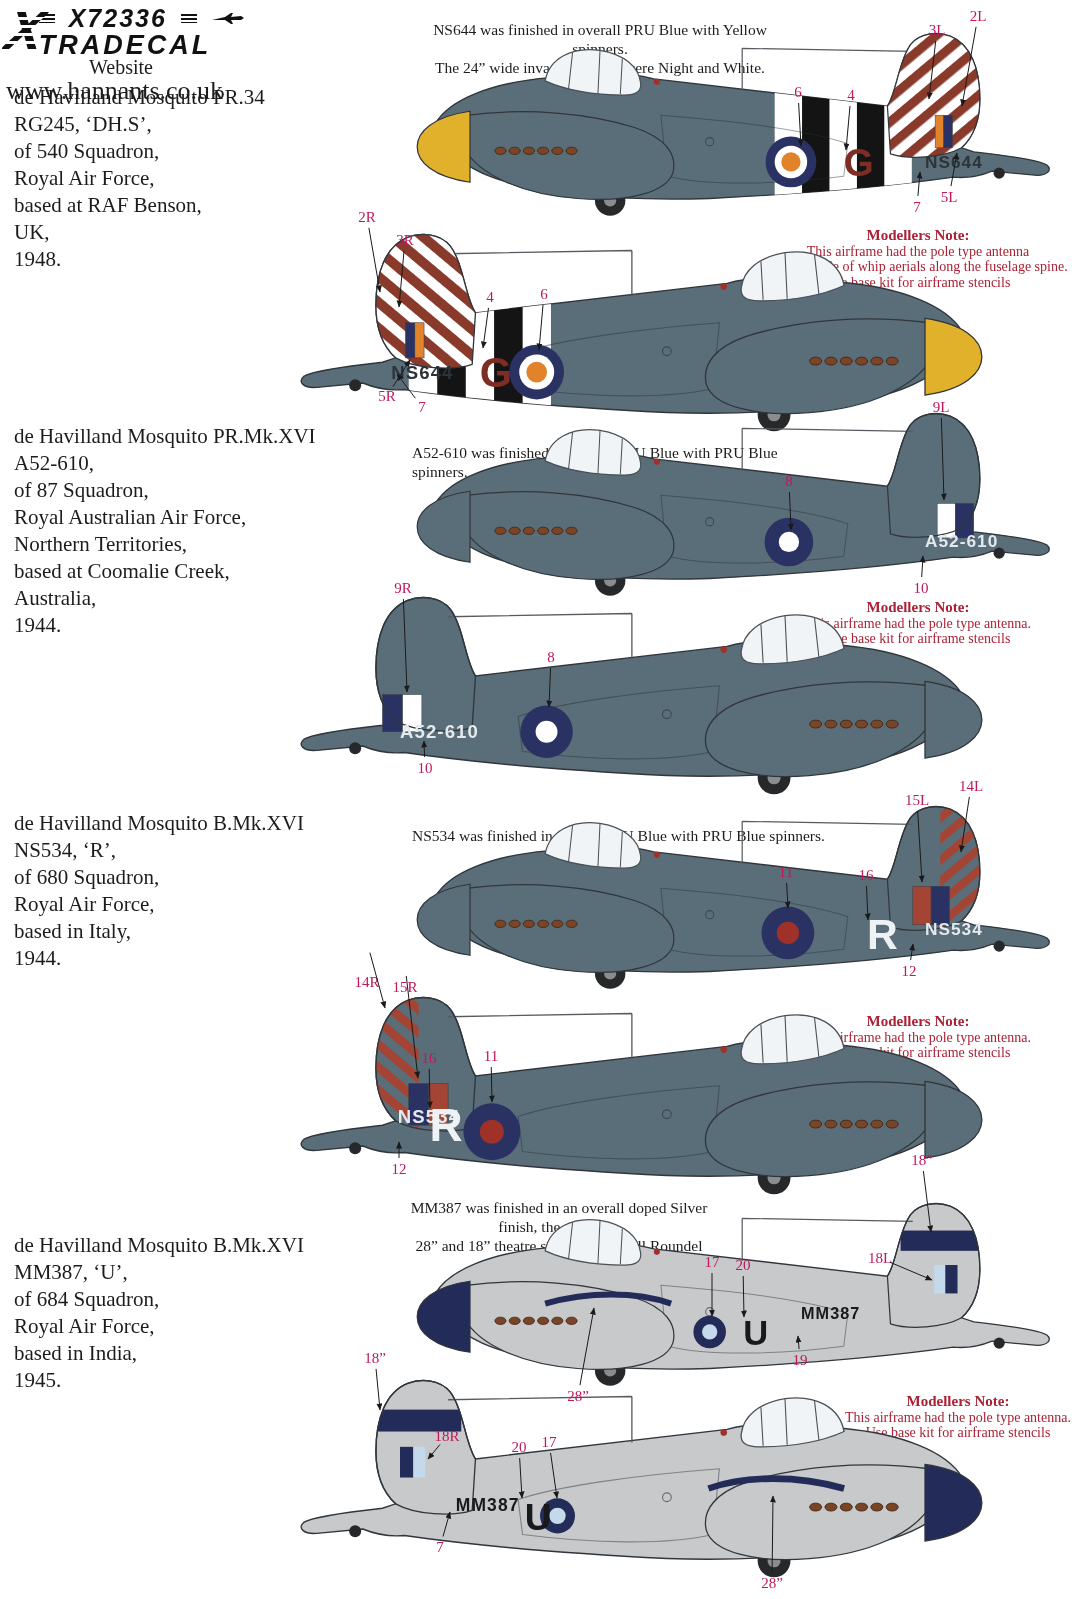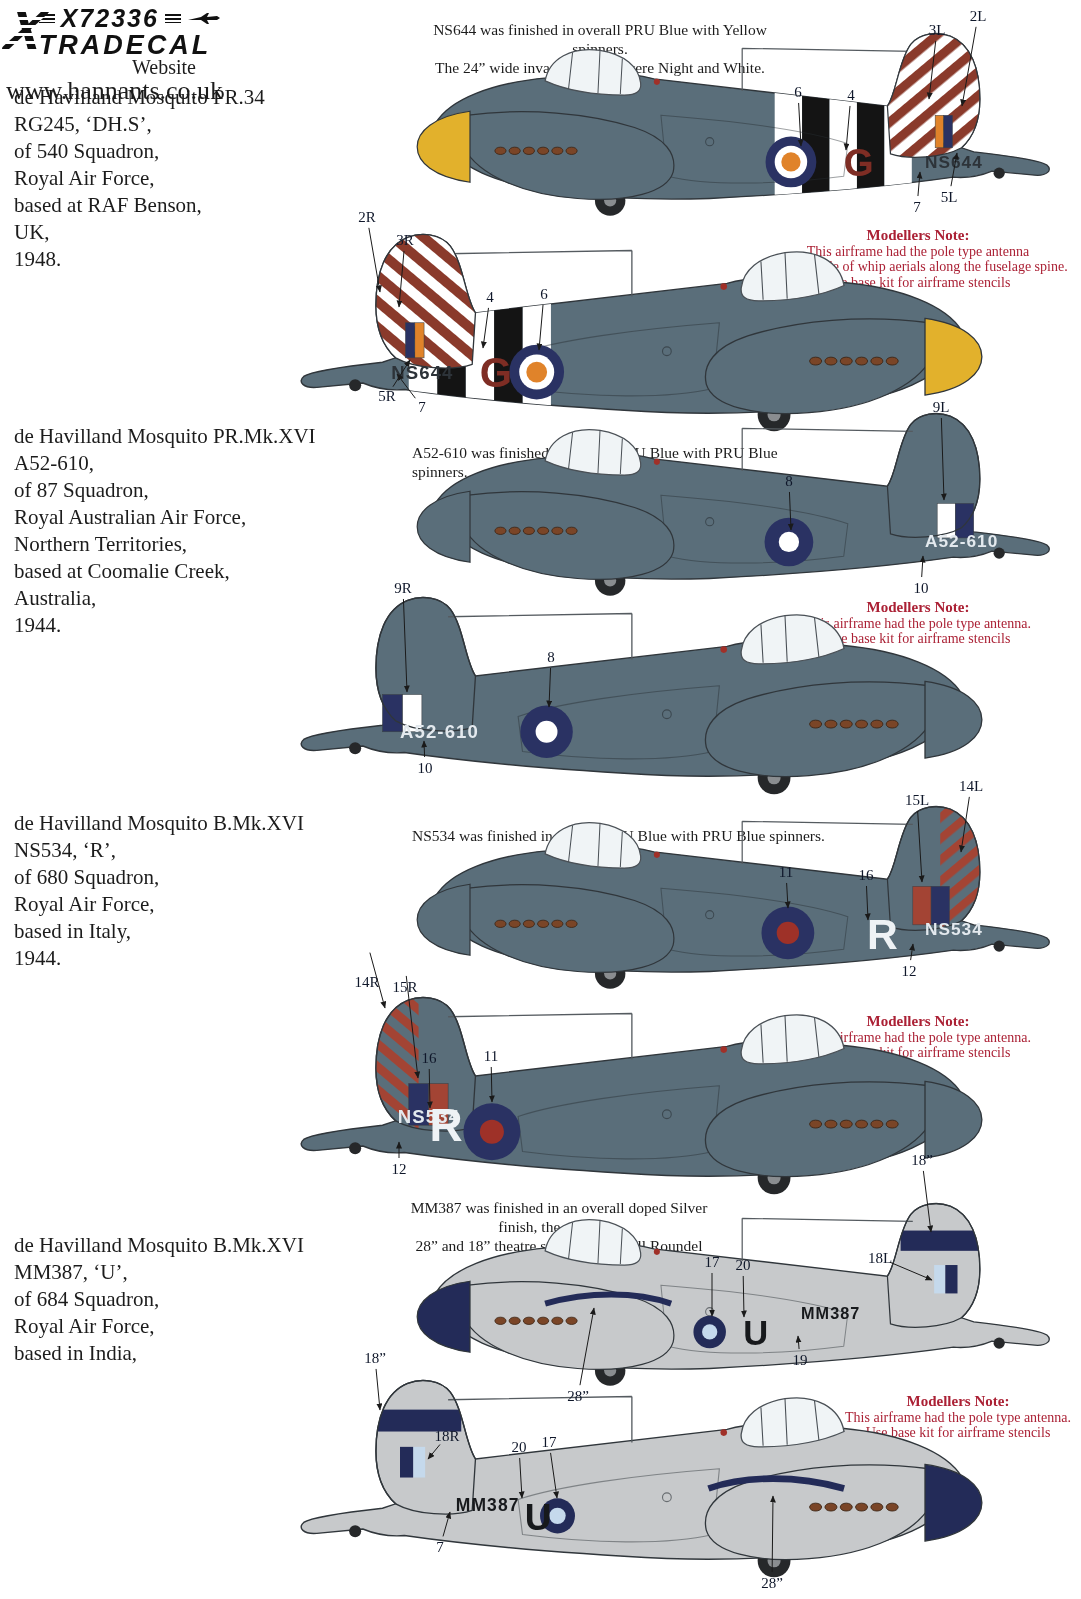--- a/index.html
+++ b/index.html
@@ -7,38 +7,38 @@
         font-family:"Liberation Serif", serif;color:#1c1c1c;margin:0 auto;}
   .abs{position:absolute;}
   
   #brand{left:6px;top:4px;width:220px;}
   #logo-top{display:flex;align-items:flex-start;}
   #logo-x{font-family:"Liberation Sans",sans-serif;font-style:italic;font-weight:900;
           font-size:58px;line-height:52px;transform:skewX(-12deg);
           background:repeating-linear-gradient(180deg,#111 0 5px,#fff 5px 8px);
           -webkit-background-clip:text;background-clip:text;color:transparent;}
   #logo-right{margin-left:-6px;}
-  #logo-code-row{display:flex;align-items:center;gap:6px;text-align:right;}
+  #logo-code-row{display:flex;align-items:center;gap:14px;text-align:right;}
   .bars{width:16px;height:9px;background:repeating-linear-gradient(180deg,#111 0 2px,#fff 2px 4px);}
   #logo-code{font-family:"Liberation Sans",sans-serif;font-style:italic;font-weight:900;
              font-size:25px;letter-spacing:2px;color:#111;}
   #logo-name{font-family:"Liberation Sans",sans-serif;font-style:italic;font-weight:900;
              font-size:27px;letter-spacing:3px;color:#111;line-height:24px;}
-  #website-label{font-size:20px;text-align:right;width:150px;margin-left:40px;line-height:20px;}
+  #website-label{font-size:20px;text-align:center;width:150px;margin-left:40px;line-height:20px;}
   #website-url{font-size:26px;line-height:27px;}
   
   .subject{font-size:21px;line-height:27px;width:390px;}
   
   .caption{font-size:15.5px;line-height:19px;}
   .caption.centered{text-align:center;}
   
   .note{width:340px;text-align:center;font-size:14px;line-height:15.5px;}
   .note .note-title{font-weight:bold;font-size:15px;}
   
-  .callout{font-size:15px;color:#0f172a;transform:translate(-50%,-50%);white-space:nowrap;}
+  .callout{font-size:15px;color:#be185d;transform:translate(-50%,-50%);white-space:nowrap;}
   #arrows{left:0;top:0;pointer-events:none;}
   svg.profile{display:block;}
 </style>
 </head>
 <body>
 
 <div id="page">
 
   <div class="abs" id="brand">
     <div id="logo-top">
@@ -86,20 +86,21 @@
         <div>Royal Air Force,</div>
         <div>based in Italy,</div>
         <div>1944.</div>
       </div>
       <div class="abs subject" style="left: 14px; top: 1232px;">
         <div>de Havilland Mosquito B.Mk.XVI</div>
         <div>MM387, ‘U’,</div>
         <div>of 684 Squadron,</div>
         <div>Royal Air Force,</div>
         <div>based in India,</div>
+        <div>1945.</div>
       </div>
     </div>
   <div id="captions">
       <div class="abs caption centered" style="left: 430px; top: 20px; width: 340px;">
         <div>NS644 was finished in overall PRU Blue with Yellow spinners.</div>
         <div>The 24” wide invasion stripes were Night and White.</div>
       </div>
       <div class="abs caption" style="left: 412px; top: 443px; width: 420px;">
         <div>A52-610 was finished in overall PRU Blue with PRU Blue spinners.</div>
       </div>

